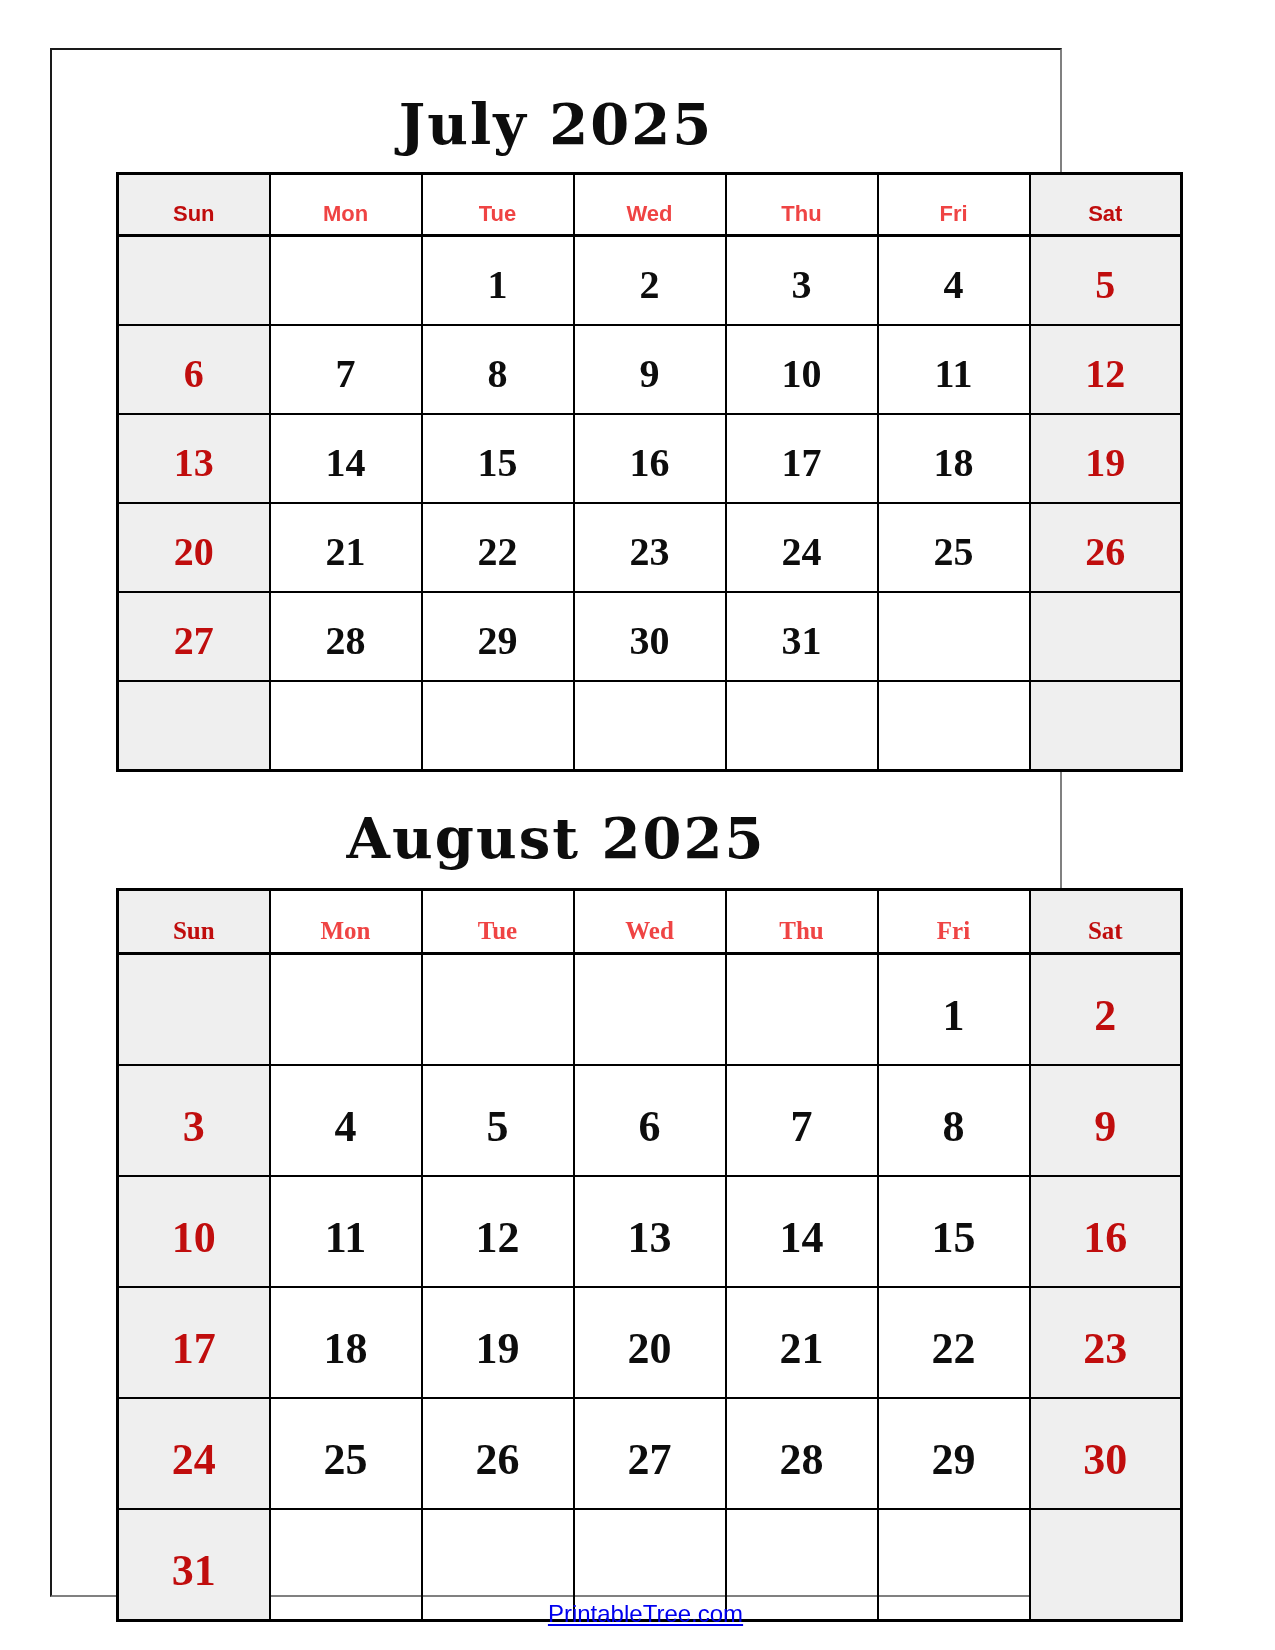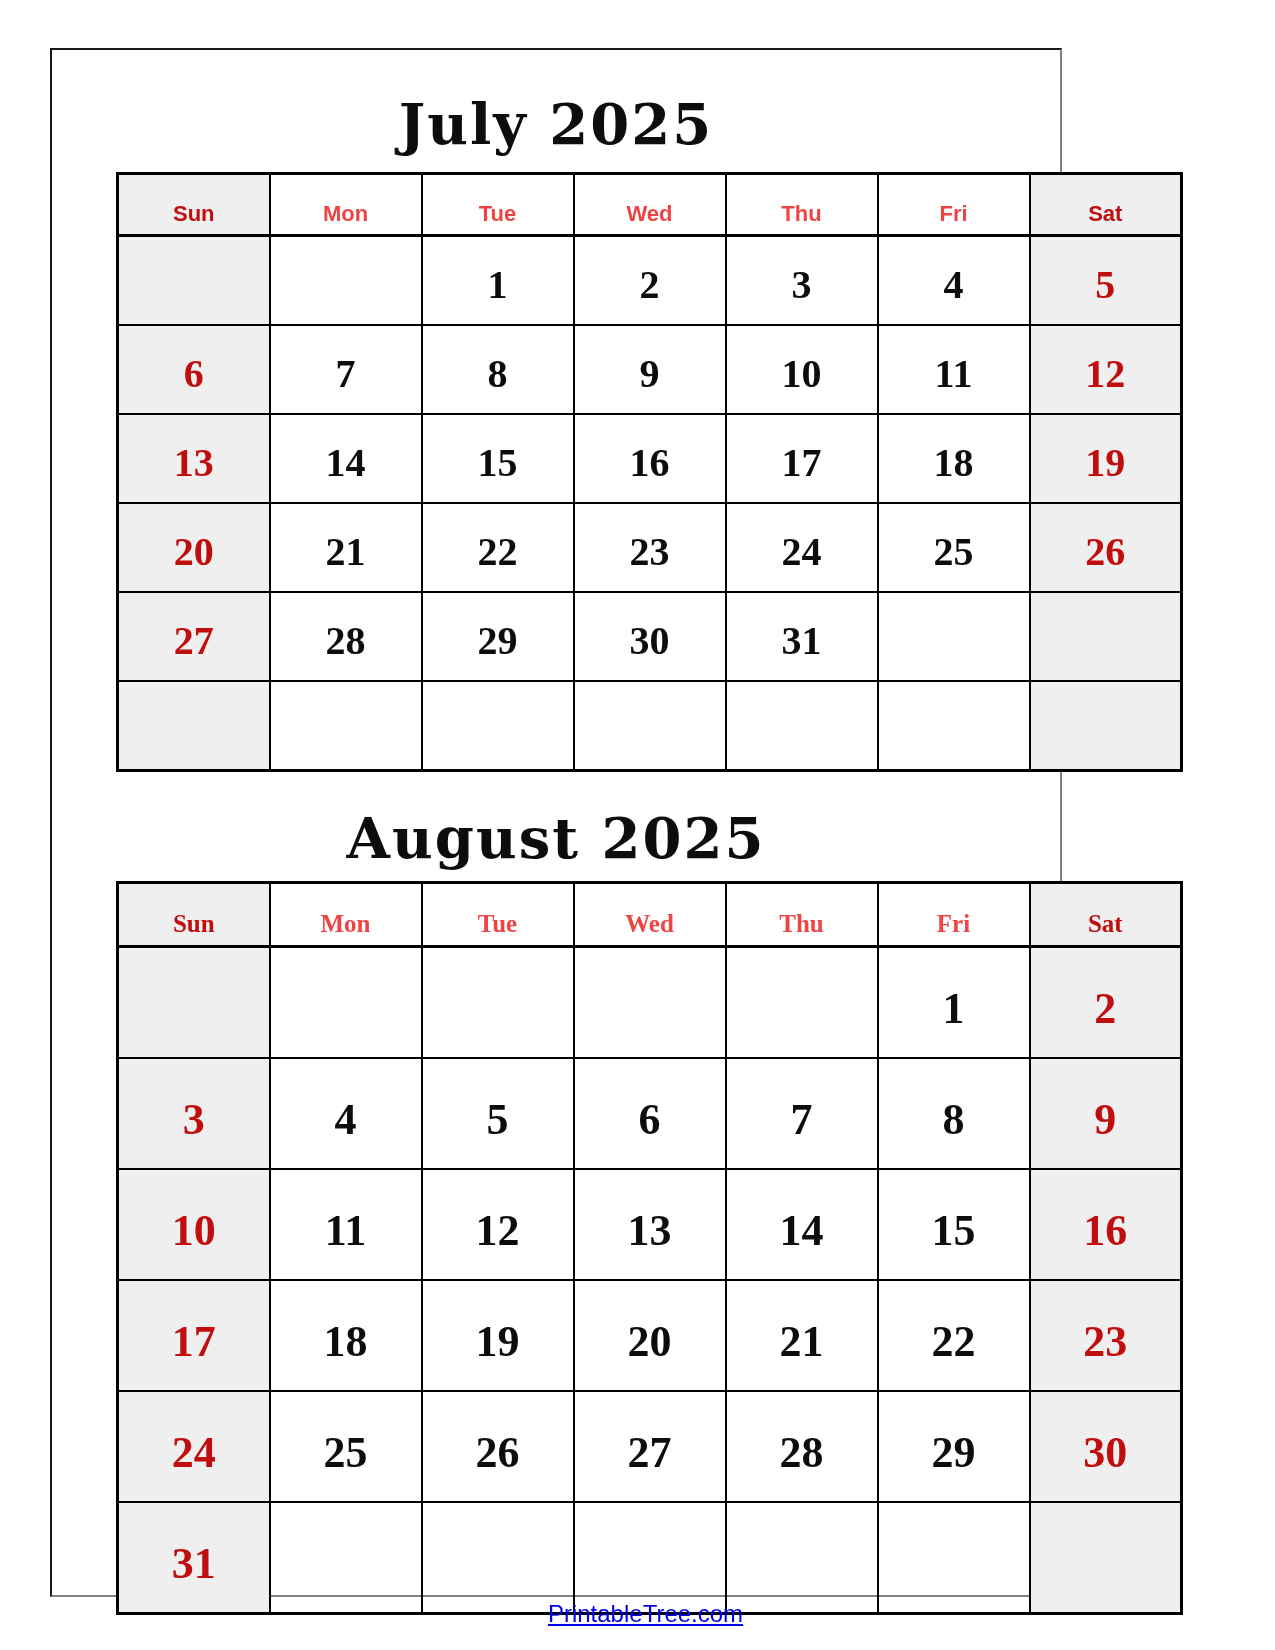--- a/index.html
+++ b/index.html
@@ -30,21 +30,21 @@
     margin: 0;
     text-align: center;
     font-family: "DejaVu Serif", serif;
     font-weight: bold;
     font-size: 56px;
     line-height: 1.1;
     letter-spacing: 2px;
     color: #0d0d0d;
   }
   .month-july .month-title  { padding-top: 44px; margin-bottom: 16px; }
-  .month-august .month-title { padding-top: 36px; margin-bottom: 12px; }
+  .month-august .month-title { padding-top: 36px; margin-bottom: 19px; }
 
   table.cal {
     border-collapse: collapse;
     table-layout: fixed;
     width: 1067px;
     margin-left: 64px;
     border: 3px solid var(--grid_black, #000);
   }
   table.cal th, table.cal td {
     border: 2px solid var(--grid_black, #000);

